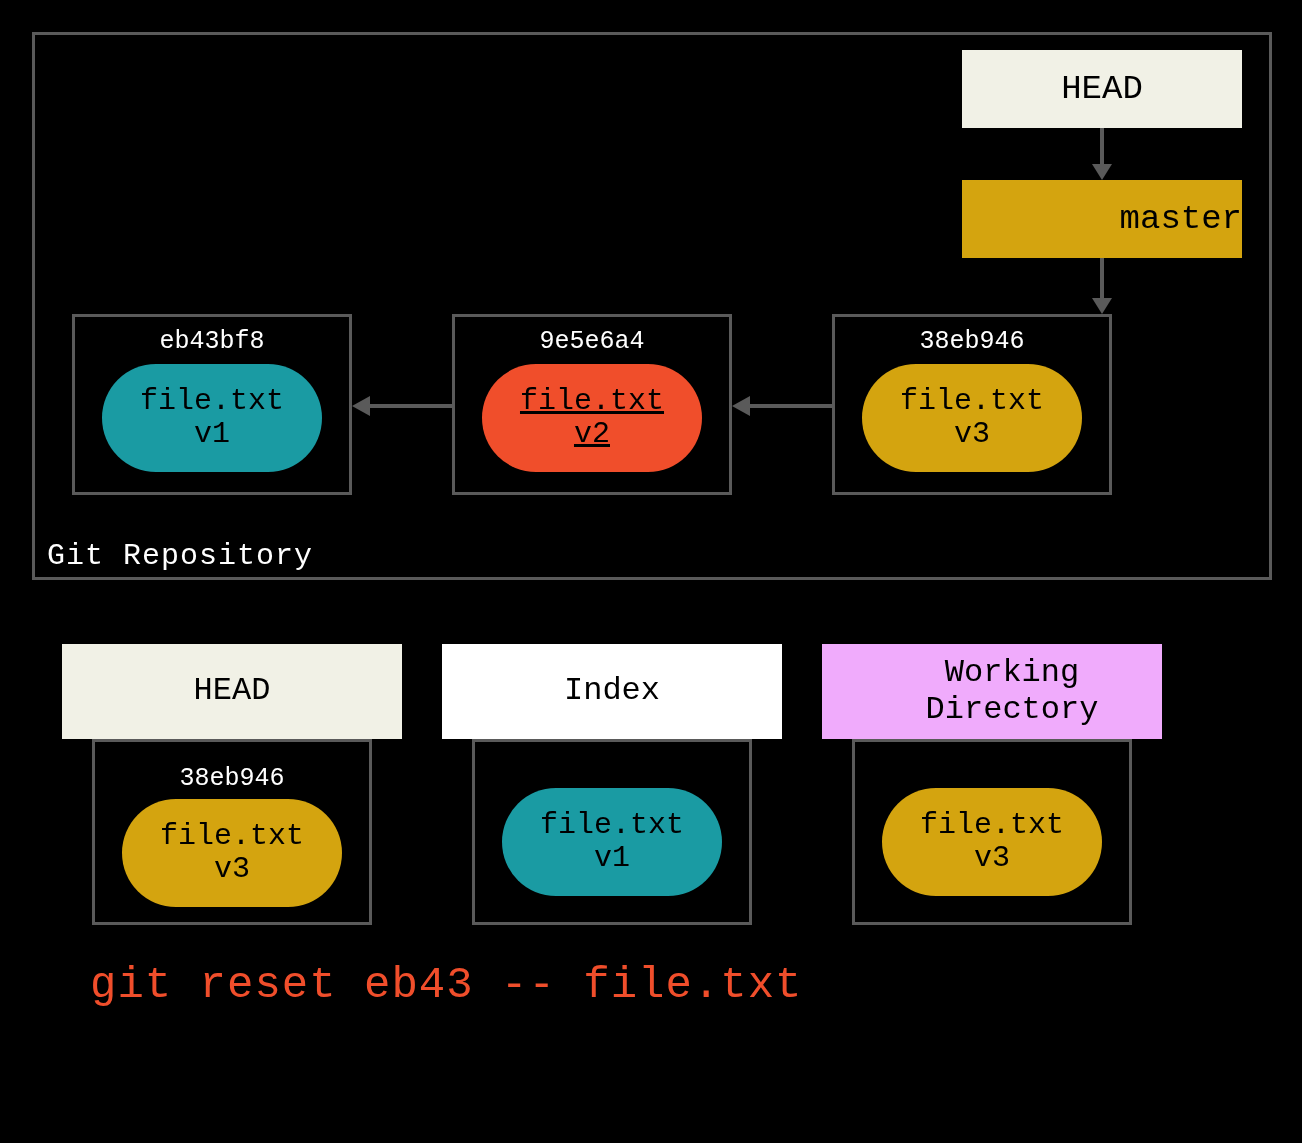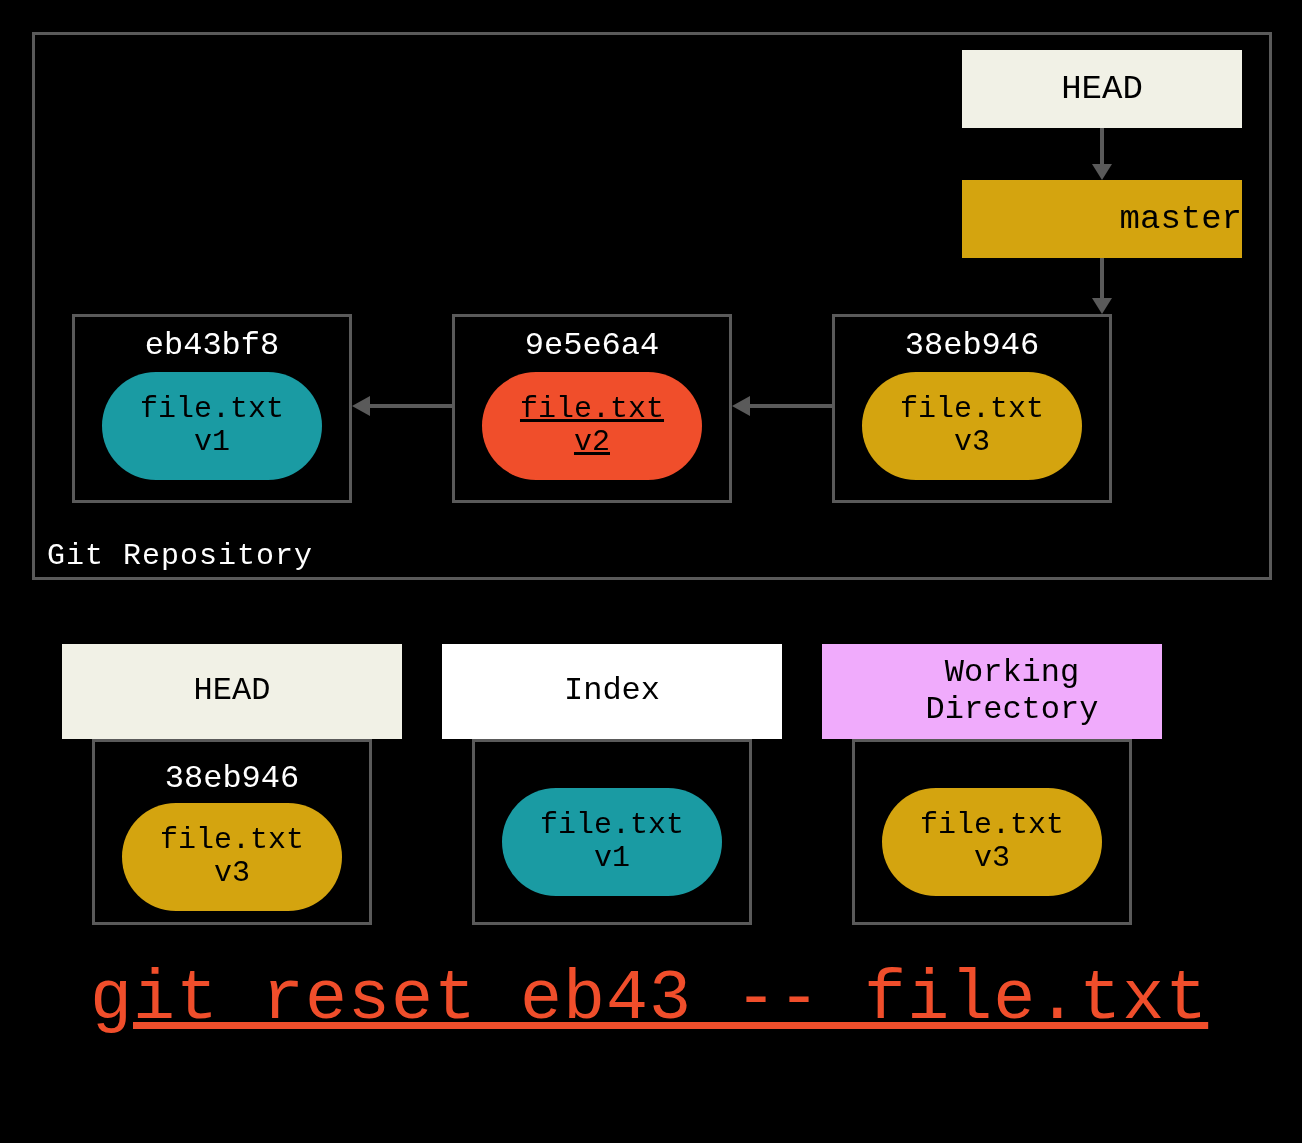--- a/index.html
+++ b/index.html
@@ -54,21 +54,21 @@
     position: absolute;
     width: 280px;
     border: 3px solid #5a5a5a;
     display: flex;
     flex-direction: column;
     align-items: center;
     padding: 10px 0 20px 0;
   }
   .commit-hash {
     color: #fff;
-    font-size: 32px;
+    font-size: 25px;
     margin-bottom: 8px;
     text-align: left;
   }
   .file-pill {
     width: 220px;
     height: 108px;
     border-radius: 54px;
     display: flex;
     flex-direction: column;
     align-items: center;
@@ -103,24 +103,23 @@
     display: flex;
     flex-direction: column;
     align-items: center;
     justify-content: center;
     padding-top: 6px;
   }
   .three-box-body .commit-hash { margin-bottom: 6px; }
   .command-text {
     position: absolute;
     color: #f04e2b;
-    font-size: 70px;
+    font-size: 44px;
     letter-spacing: 1px;
     white-space: nowrap;
-    text-decoration: underline;
   }
 </style>
 </head>
 <body>
 
 <div class="repo-frame">
   <div class="repo-label">Git Repository</div>
 </div>
 
 <div class="head-box" style="left:962px; top:50px;">

